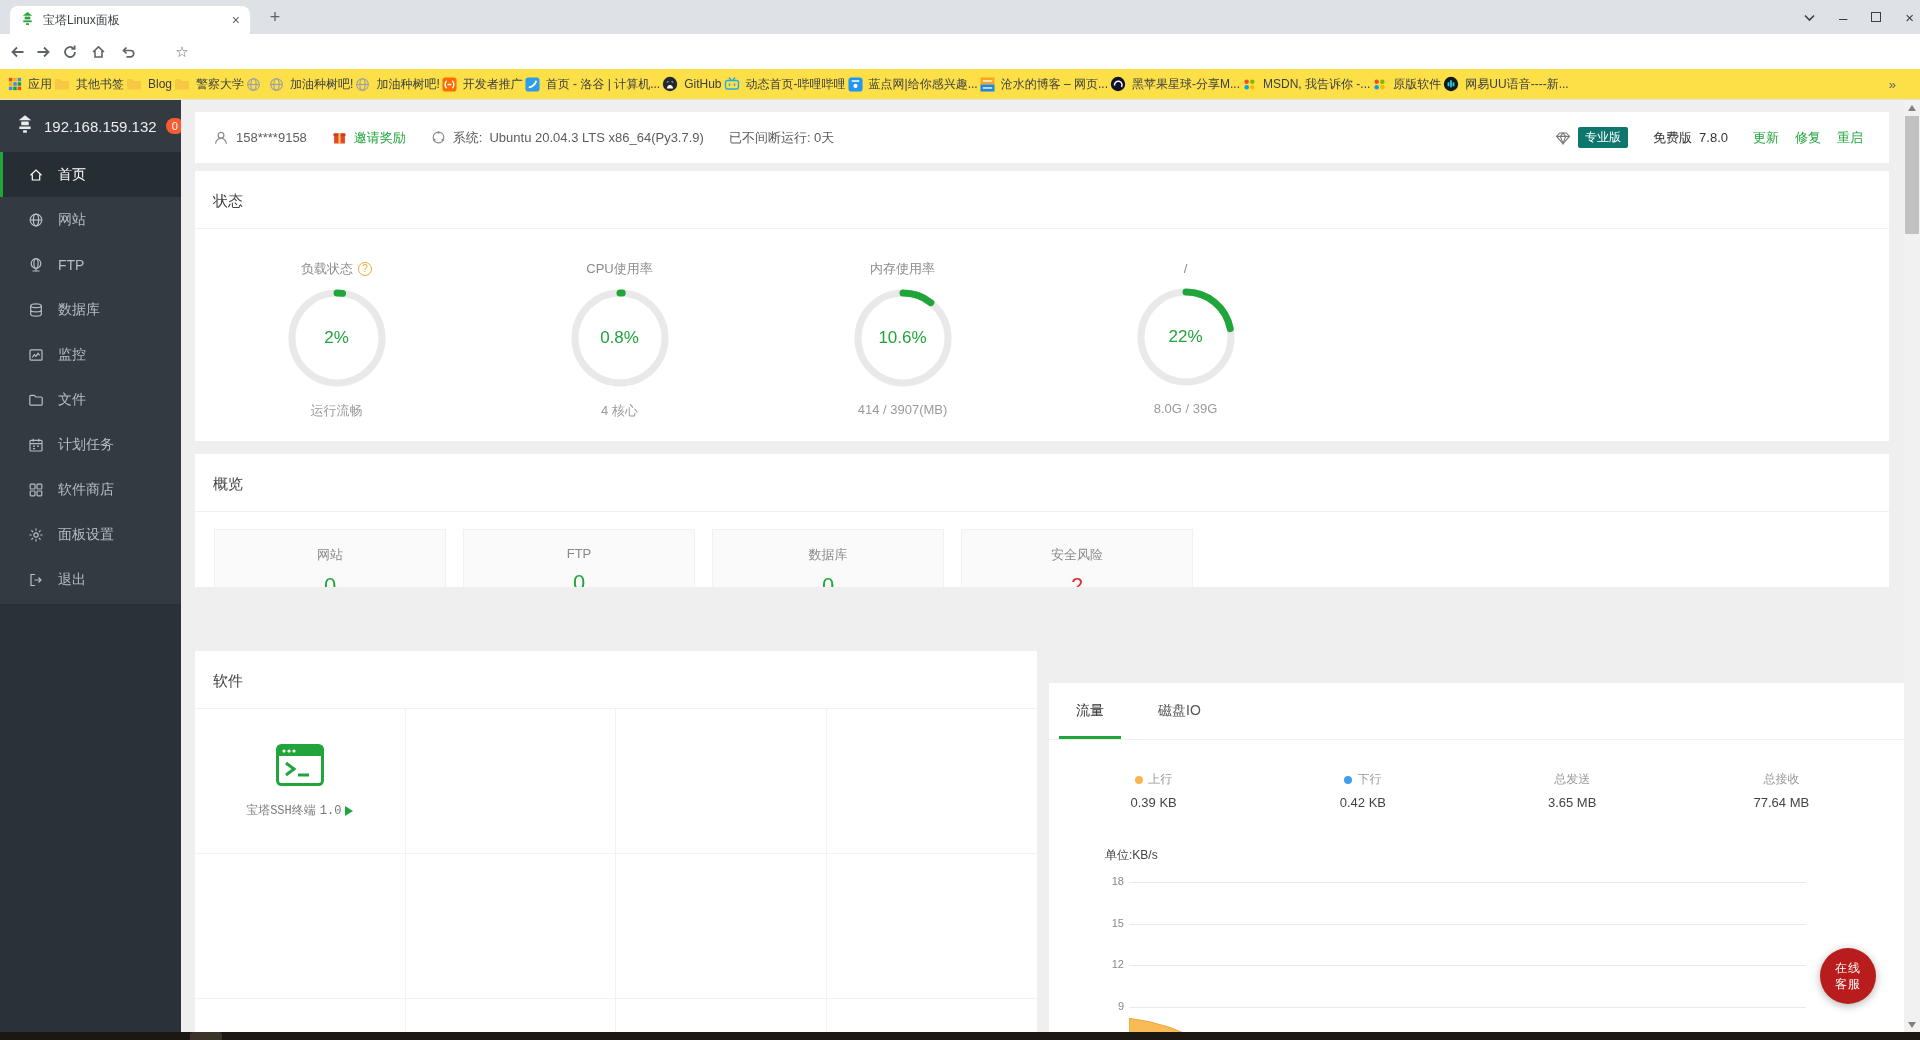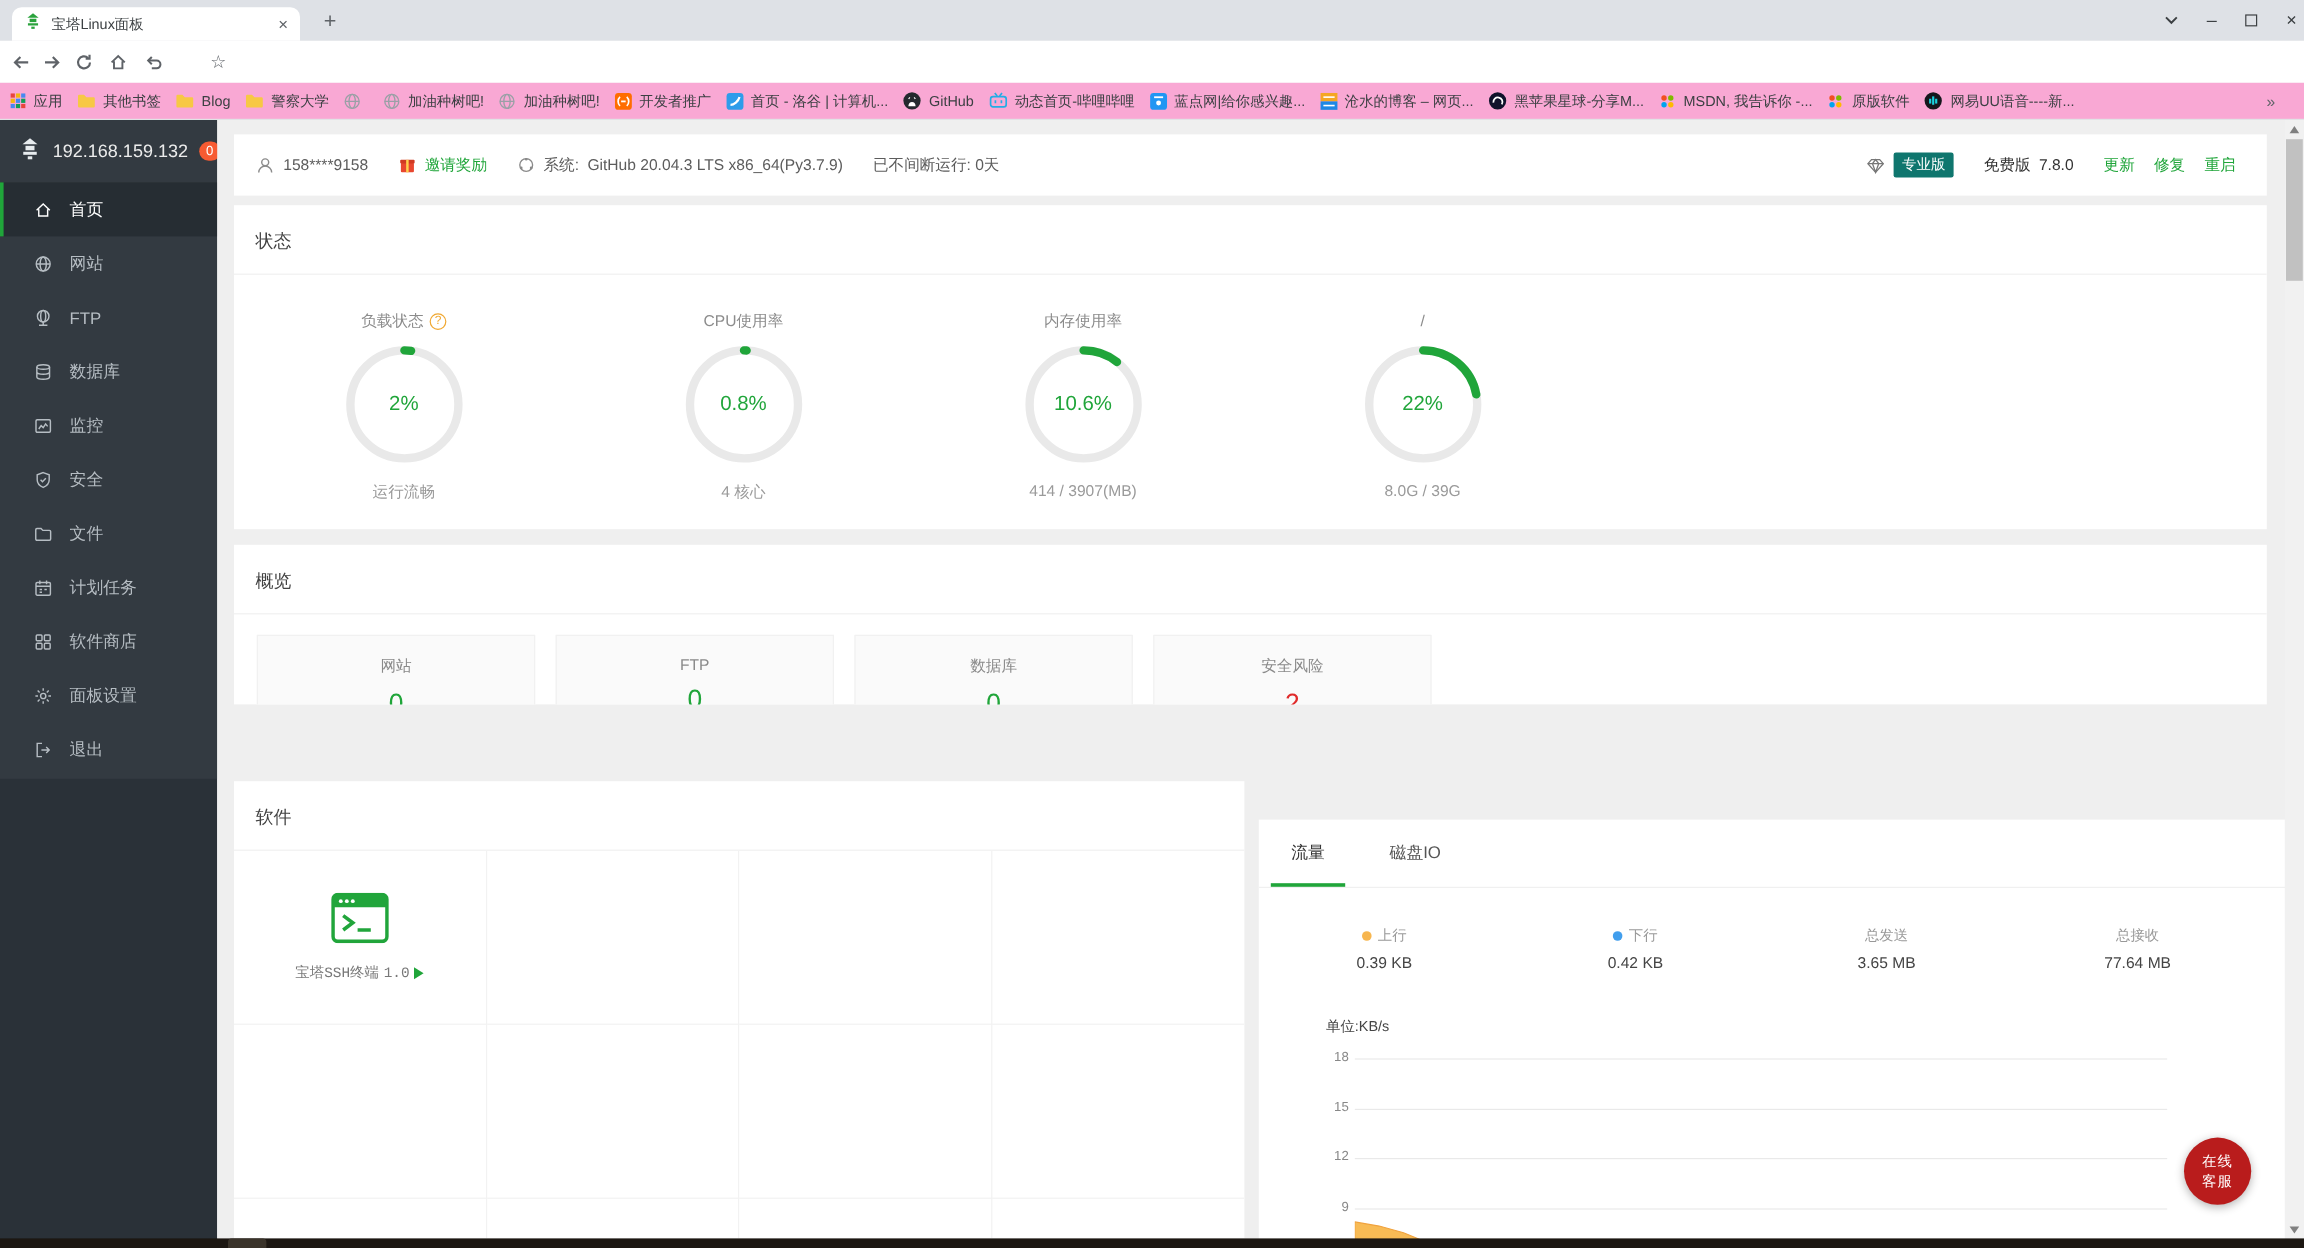--- a/index.html
+++ b/index.html
@@ -19,21 +19,21 @@
   .nav-ic { position:absolute; top:7px; width:22px; height:22px; display:flex; align-items:center; justify-content:center; }
   .omnibox { position:absolute; left:205px; top:39px; width:1386px; height:27px; background:#f1f3f4; border-radius:14px; display:flex; align-items:center; padding:0 12px; }
   .omni-sec { color:#5f6368; font-size:12px; margin-left:6px; }
   .omni-div { width:1px; height:15px; background:#dadce0; margin:0 10px; }
   .omni-url { color:#202124; font-size:13px; }
   .tb-right { position:absolute; right:8px; top:39px; display:flex; align-items:center; gap:15px; }
   .ext { width:18px; height:18px; display:flex; align-items:center; justify-content:center; }
   .star-glyph { font-size:15px; color:#5f6368; }
   .menu-dots { font-size:15px; color:#5f6368; }
 
-  .bookmarks { position:absolute; left:0; top:69px; width:1920px; height:31px; background:#f9a8d4; border-bottom:1px solid #e1e3e6; display:flex; align-items:center; padding-left:8px; gap:12px; }
+  .bookmarks { position:absolute; left:0; top:69px; width:1920px; height:31px; background:#fde047; border-bottom:1px solid #e1e3e6; display:flex; align-items:center; padding-left:8px; gap:2px; }
   .bm { display:inline-flex; align-items:center; gap:6px; font-size:12px; color:#3c4043; white-space:nowrap; }
   .bm-overflow { position:absolute; right:24px; color:#5f6368; font-size:13px; }
 
   
   .sidebar { position:absolute; left:0; top:100px; width:181px; height:940px; background:#2a3138; }
   .sd-top { background:#333a41; padding-bottom:2px; }
   .sd-head { height:52px; display:flex; align-items:center; padding-left:15px; gap:9px; }
   .sd-ip { color:#ececec; font-size:15px; }
   .sd-badge { background:#f75b32; color:#fff; font-size:11px; line-height:16px; padding:0 6px; border-radius:8px; }
   .sd-item { height:45px; display:flex; align-items:center; padding-left:28px; gap:14px; color:#b6bdc3; font-size:14px; cursor:default; }
@@ -420,27 +420,20 @@
     </div>
     <div class="sd-item">
       <svg width="16" height="16" viewBox="0 0 16 16" fill="none" stroke="currentColor" stroke-width="1.2">
           <rect x="2" y="2.8" width="12" height="10.4" rx="1"></rect>
           <path d="M4.3 10.5l2-2.8 1.7 1.6 2-3 1.7 2"></path>
         </svg>
       <span>监控</span>
     </div>
     <div class="sd-item">
       <svg width="16" height="16" viewBox="0 0 16 16" fill="none" stroke="currentColor" stroke-width="1.2">
-          <path d="M8 1.8l5 1.8v4.2c0 3.4-3.1 5.6-5 6.4-1.9-.8-5-3-5-6.4V3.6z"></path>
-          <path d="M5.8 7.8l1.6 1.7 2.8-3"></path>
-        </svg>
-      <span>安全</span>
-    </div>
-    <div class="sd-item">
-      <svg width="16" height="16" viewBox="0 0 16 16" fill="none" stroke="currentColor" stroke-width="1.2">
           <path d="M1.8 4.4c0-.6.4-1 1-1h3.4l1.5 1.6h5.5c.6 0 1 .4 1 1v6.2c0 .6-.4 1-1 1H2.8c-.6 0-1-.4-1-1z"></path>
         </svg>
       <span>文件</span>
     </div>
     <div class="sd-item">
       <svg width="16" height="16" viewBox="0 0 16 16" fill="none" stroke="currentColor" stroke-width="1.2">
           <rect x="2" y="3.4" width="12" height="10.6" rx="1"></rect>
           <path d="M2 6.6h12M5.2 1.8v3M10.8 1.8v3M5 9.2h2M9 9.2h2M5 11.6h2"></path>
         </svg>
       <span>计划任务</span>
@@ -489,21 +482,21 @@
     <span>邀请奖励</span>
   </span>
   <span class="tb-group">
     <svg width="15" height="15" viewBox="0 0 16 16">
         <circle cx="8" cy="8" r="5.7" fill="none" stroke="#8a8a8a" stroke-width="1.2"></circle>
         <circle cx="8" cy="2.9" r="1.2" fill="#8a8a8a"></circle>
         <circle cx="3.6" cy="10.6" r="1.2" fill="#8a8a8a"></circle>
         <circle cx="12.4" cy="10.6" r="1.2" fill="#8a8a8a"></circle>
       </svg>
     <span>系统:</span>
-    <span>GitHub 20.04.3 LTS x86_64(Py3.7.9)</span>
+    <span>Ubuntu 20.04.3 LTS x86_64(Py3.7.9)</span>
   </span>
   <span>已不间断运行: 0天</span>
   <span class="tb-spacer"></span>
   <span class="tb-group">
     <svg width="16" height="16" viewBox="0 0 16 16" fill="none" stroke="#777" stroke-width="1.1">
         <path d="M4.6 3h6.8l3 3.4L8 13.6 1.6 6.4z"></path>
         <path d="M1.6 6.4h12.8M8 13.6L5.4 6.4 8 3l2.6 3.4z"></path>
       </svg>
     <span class="pro-badge">专业版</span>
   </span>

